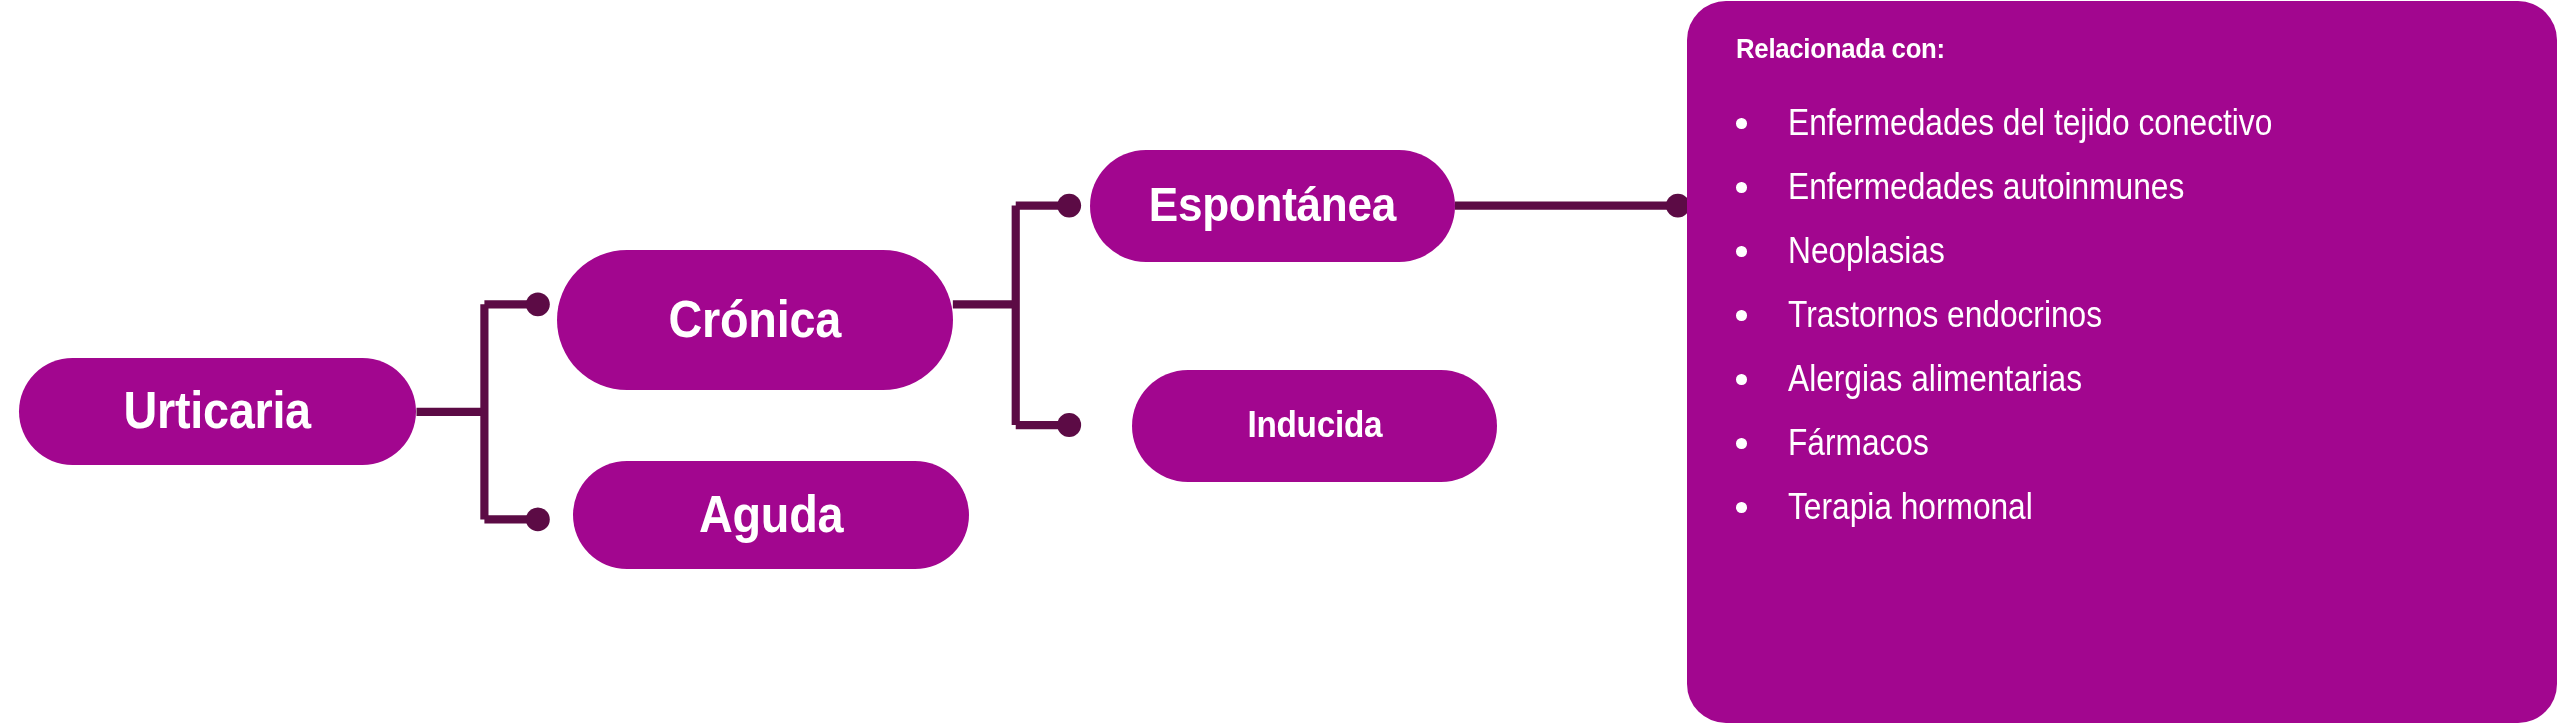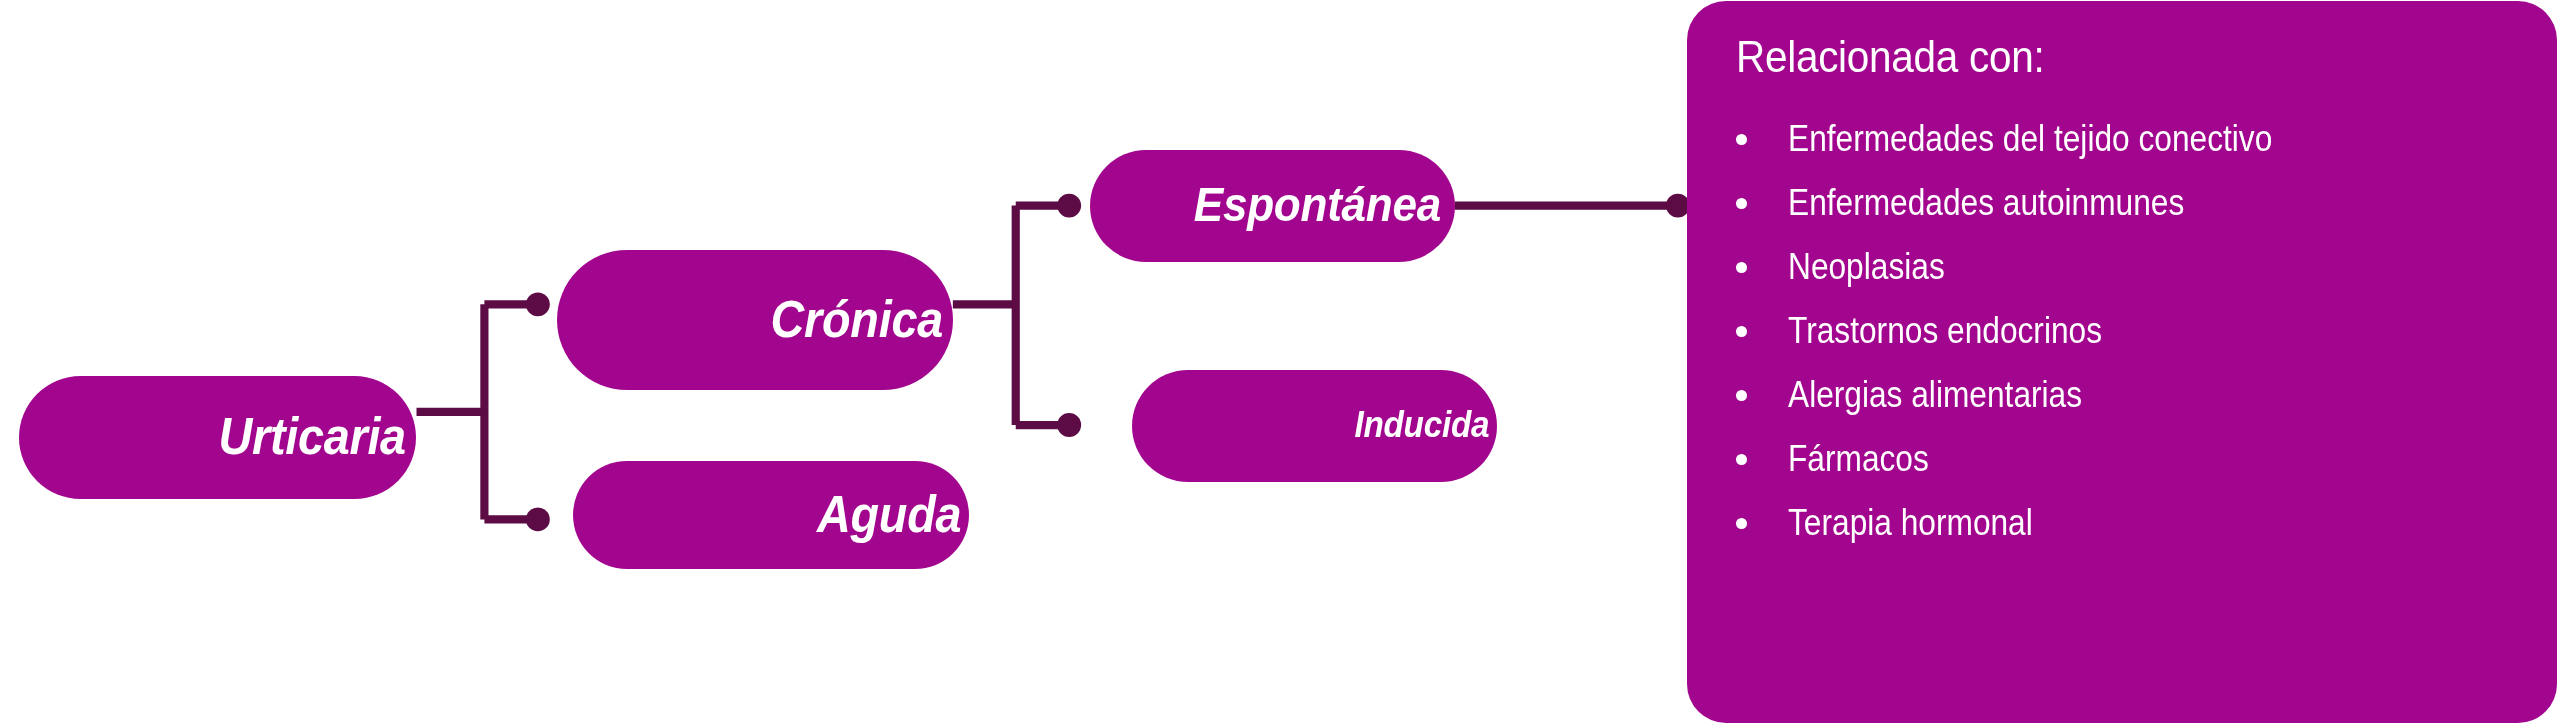--- a/index.html
+++ b/index.html
@@ -31,40 +31,39 @@
     height: 725px;
     z-index: 1;
   }
 
   
   .node {
     position: absolute;
     z-index: 2;
     display: flex;
     align-items: center;
-    justify-content: flex-end;
+    justify-content: center;
     box-sizing: border-box;
     background: #A2068F;
     border-radius: 628px;
     color: #ffffff;
     font-weight: bold;
     letter-spacing: -0.3px;
     white-space: nowrap;
-    font-style: italic;
   }
   .node .node-label {
     display: inline-block;
     transform: scaleX(0.90);
     transform-origin: center center;
     line-height: 1;
     padding-bottom: 2.5px;
   }
 
   #node-urticaria {
-    left: 19px;  top: 376px;  width: 397px;  height: 123px;
+    left: 19px;  top: 358px;  width: 397px;  height: 107px;
     font-size: 52px;
   }
   #node-cronica {
     left: 557px; top: 250px;  width: 396px;  height: 140px;
     font-size: 52px;
   }
   #node-aguda {
     left: 573px; top: 461px;  width: 396px;  height: 108px;
     font-size: 52px;
   }
@@ -86,22 +85,22 @@
     width: 870px;
     height: 722px;
     background: #A2068F;
     border-radius: 39px;
     box-sizing: border-box;
     padding: 25px 0 0 49px;
     color: #ffffff;
     overflow: hidden;
   }
   #panel-title {
-    font-size: 44px;
-    font-weight: normal;
+    font-size: 28px;
+    font-weight: bold;
     line-height: 1;
     letter-spacing: -0.3px;
     margin: 8.8px 0 0 0;
     white-space: nowrap;
   }
   #panel-title .t {
     display: inline-block;
     transform: scaleX(0.92);
     transform-origin: left center;
   }

